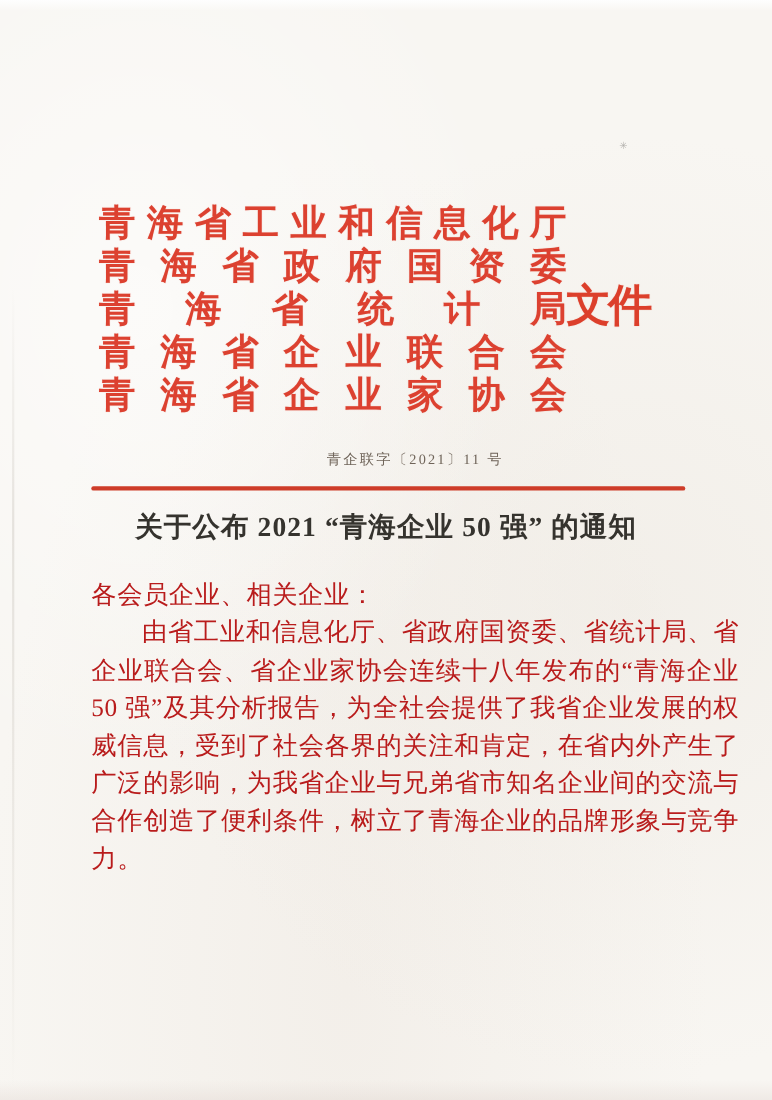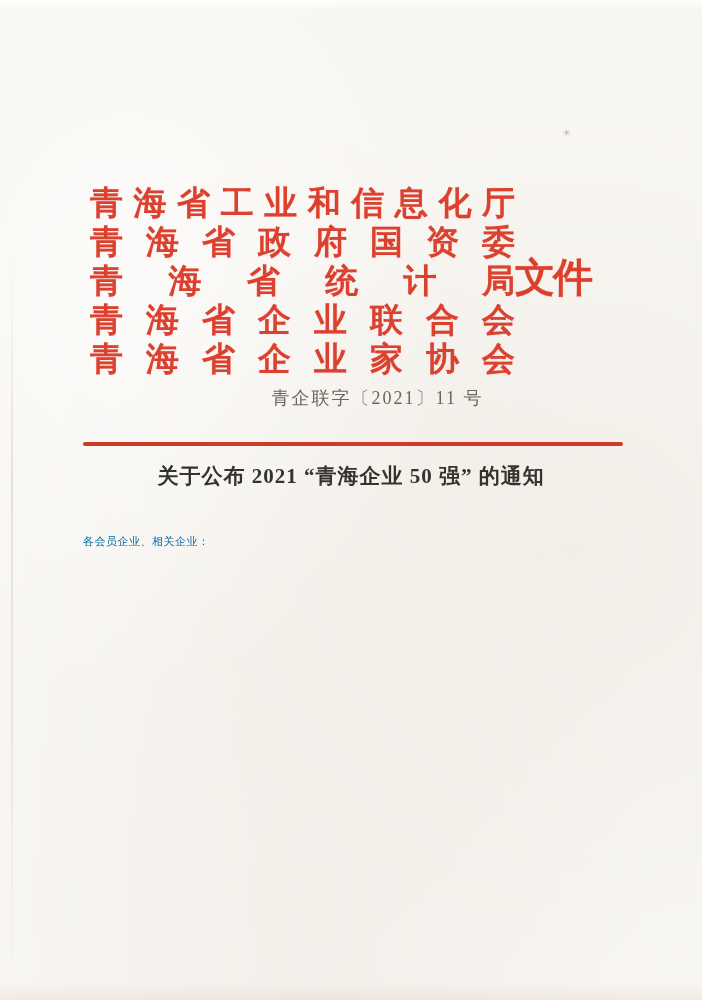--- a/index.html
+++ b/index.html
@@ -35,34 +35,34 @@
     height:39px; font-size:33px; font-weight:bold; color:#dc4130;
     text-shadow:0 0 1px rgba(220,65,48,.35);
     white-space:nowrap;
   }
   .doc-type {
     position:absolute; left:425px; top:66px; font-size:40px; font-weight:bold;
     color:#dc3f2b; letter-spacing:-2px; white-space:nowrap;
     text-shadow:0 0 1px rgba(220,63,43,.4);
   }
   .doc-number {
-    position:absolute; left:83px; top:386px; width:589px; text-align:center;
-    font-size:18px; color:#6f6459; letter-spacing:2px;
+    position:absolute; left:83px; top:409px; width:589px; text-align:center;
+    font-size:13px; color:#6f6459; letter-spacing:2px;
   }
   .red-rule {
     position:absolute; left:83px; top:442px; width:540px; height:4px;
     background:#ce3c29; border-radius:2px;
   }
   .title {
     position:absolute; left:0; top:462px; width:702px; margin:0; text-align:center;
-    font-size:21px; font-weight:bold; color:#35332e; letter-spacing:1px;
+    font-size:25px; font-weight:bold; color:#35332e; letter-spacing:1px;
   }
   .body-text {
     position:absolute; left:83px; top:524px; width:589px;
-    font-size:11px; line-height:34.3px; color:#0369a1;
+    font-size:23px; line-height:34.3px; color:#b91c1c;
     text-align:justify; letter-spacing:.5px;
   }
   .body-text p { margin:0; }
   .para { text-indent:2em; }
 </style>
 </head>
 <body>
 
 <div class="page">
 
@@ -123,15 +123,16 @@
   </header>
 
   <div class="doc-number">青企联字〔2021〕11 号</div>
 
   <div class="red-rule"></div>
 
   <h1 class="title">关于公布 2021 “青海企业 50 强” 的通知</h1>
 
   <main class="body-text">
     <p class="salutation">各会员企业、相关企业：</p>
+    <p class="para">由省工业和信息化厅、省政府国资委、省统计局、省企业联合会、省企业家协会连续十八年发布的“青海企业 50 强”及其分析报告，为全社会提供了我省企业发展的权威信息，受到了社会各界的关注和肯定，在省内外产生了广泛的影响，为我省企业与兄弟省市知名企业间的交流与合作创造了便利条件，树立了青海企业的品牌形象与竞争力。</p>
   </main>
 
 </div>
 
 </body></html>

